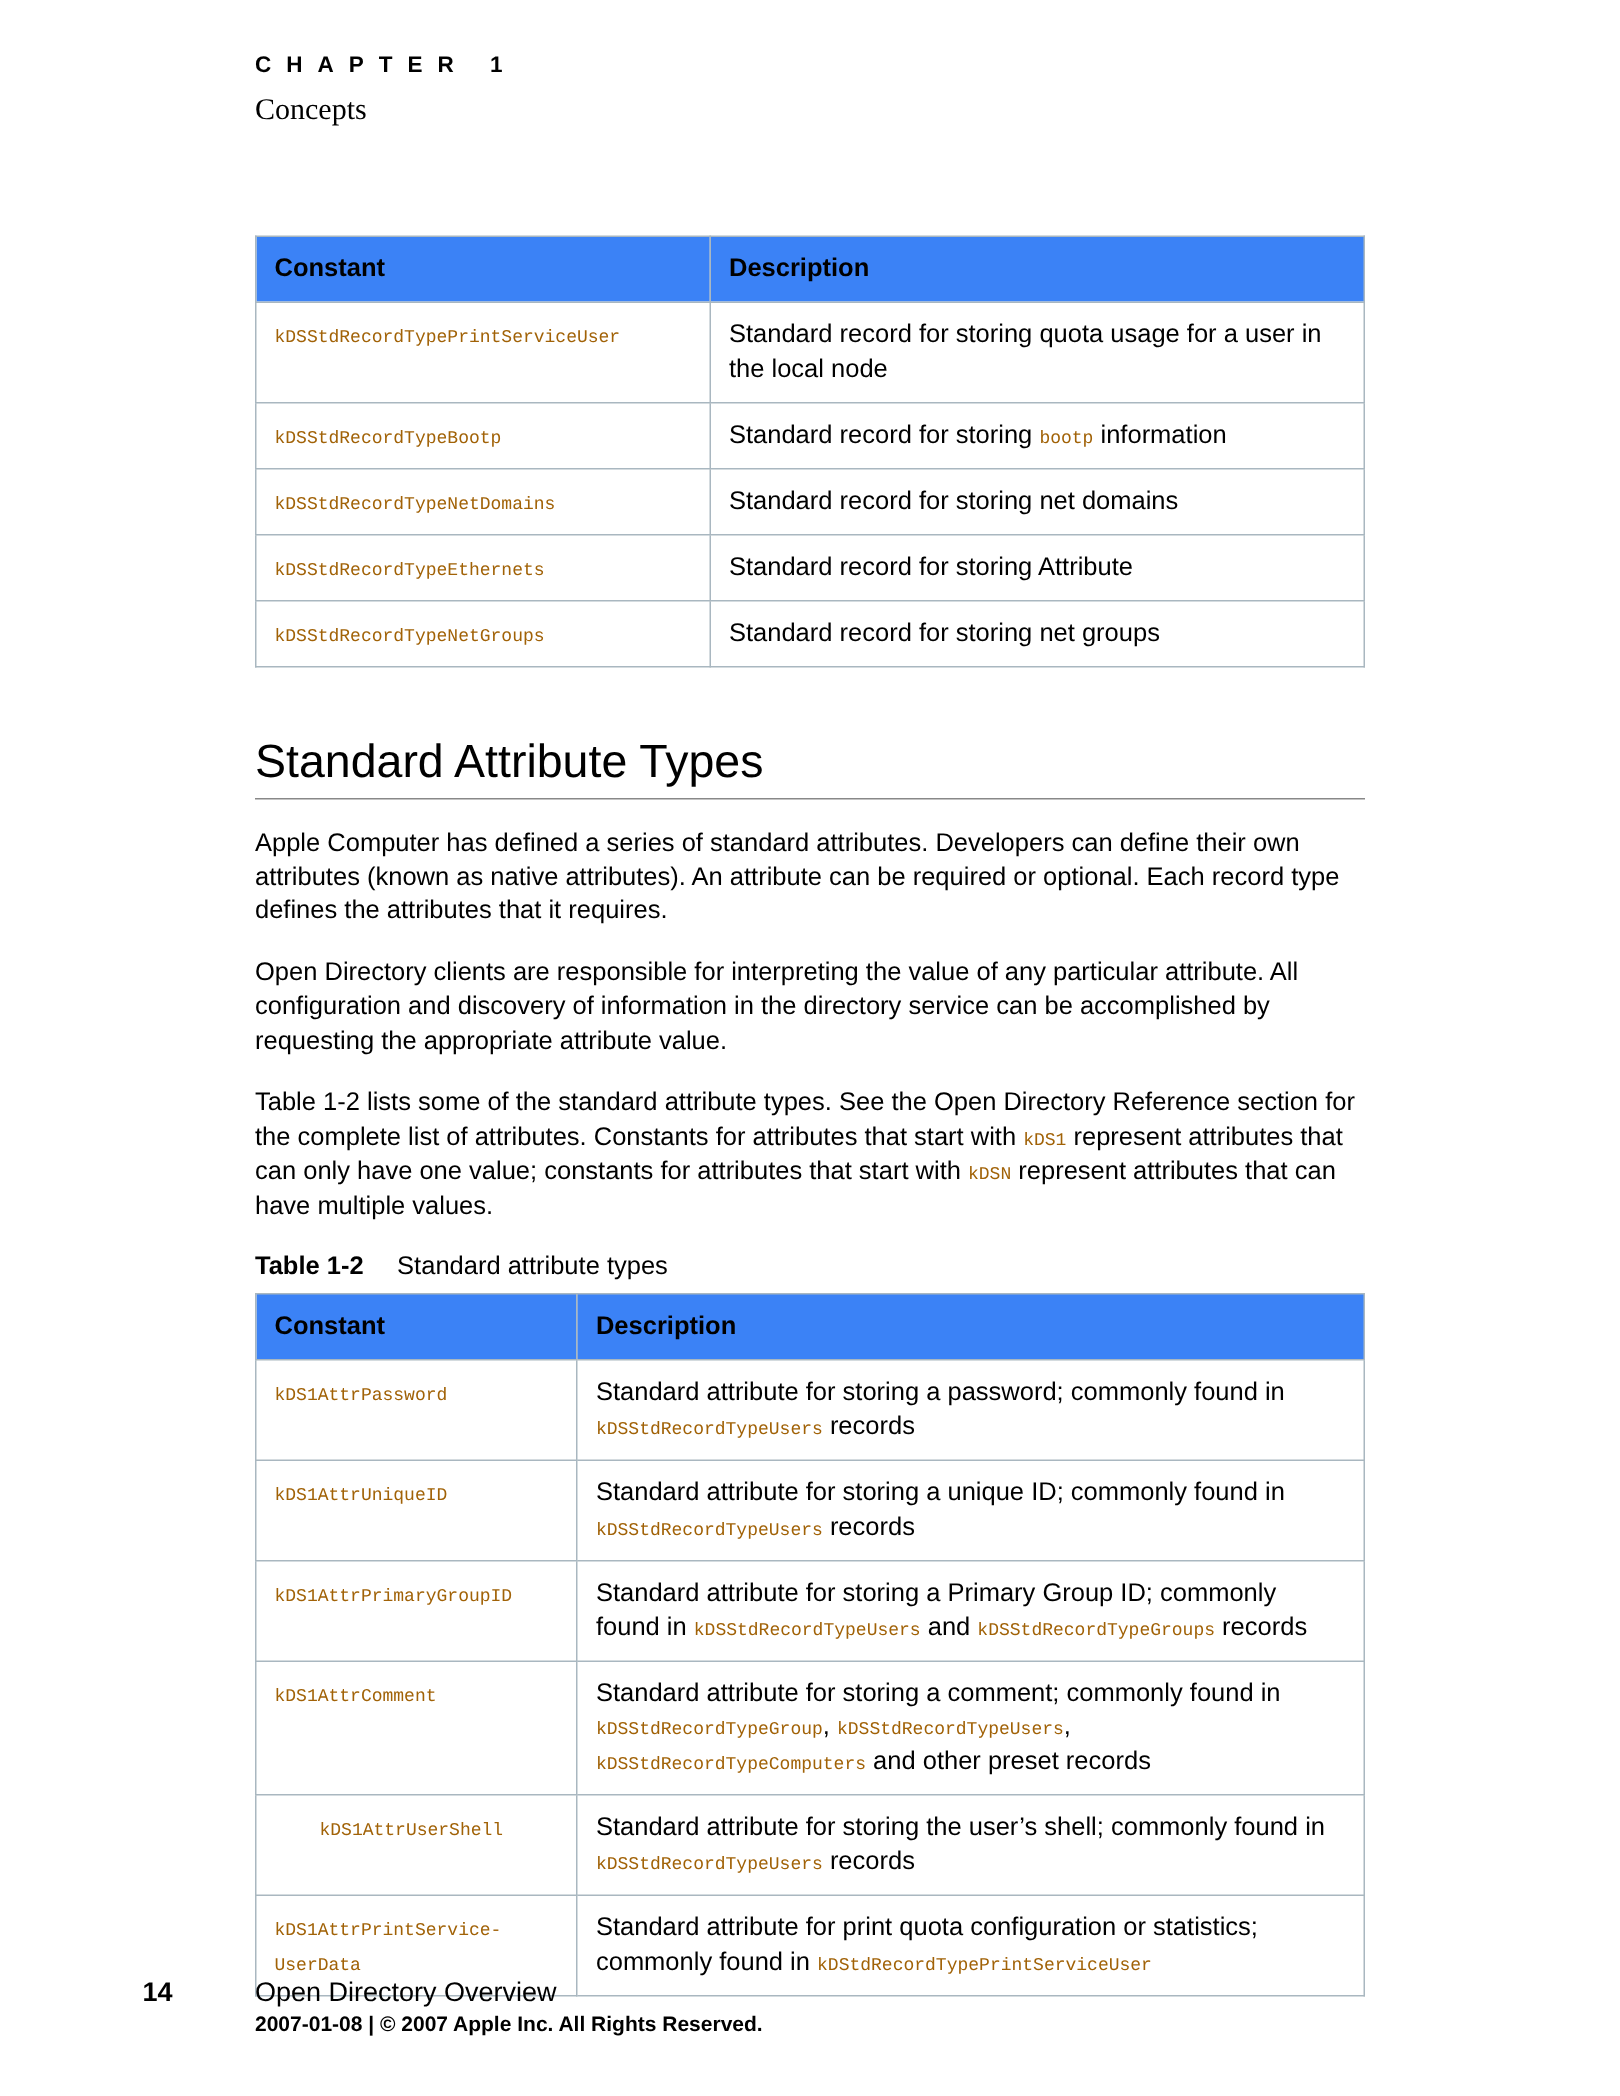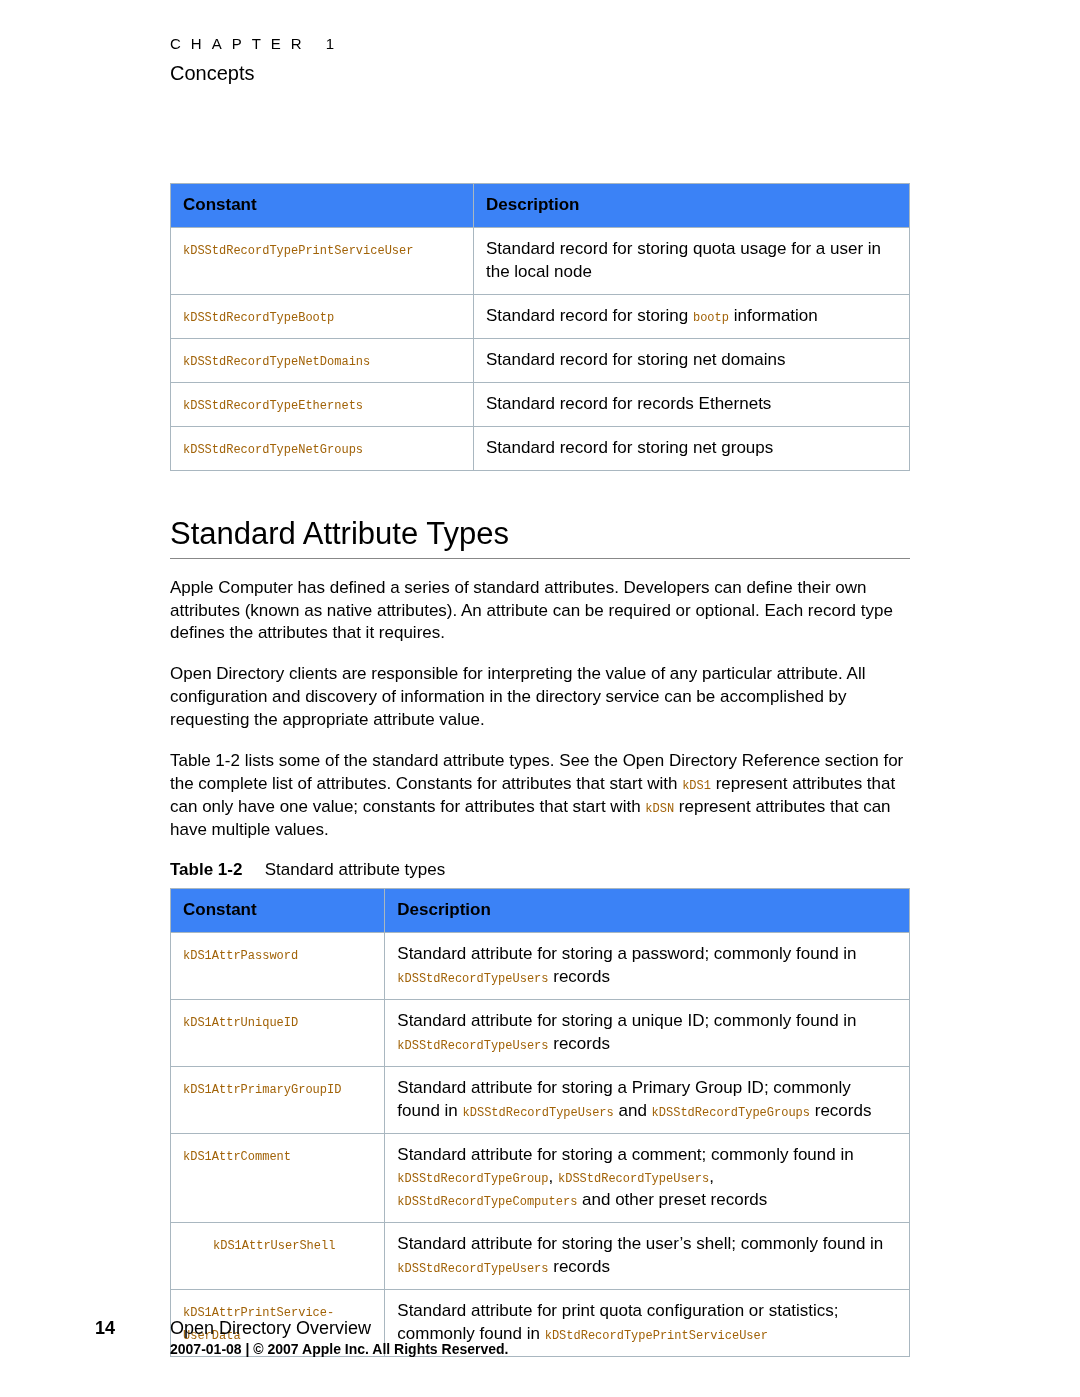--- a/index.html
+++ b/index.html
@@ -20,28 +20,29 @@
     position: relative;
     height: 100%;
   }
   .content {
     margin-left: 170px;
     margin-right: 170px;
   }
 
   .chapter-line {
     font-size: 15px;
-    font-weight: 400;
+    font-weight: 700;
     letter-spacing: 10px;
     margin-bottom: 10px;
   }
   .subtitle {
     font-size: 20px;
     font-weight: 400;
-    margin-bottom: 98px;
+    margin-bottom: 72px;
+    font-family: Liberation Serif, serif;
   }
 
   table.data {
     border-collapse: collapse;
     width: 100%;
     font-size: 17px;
     line-height: 1.35;
   }
   table.data th {
     text-align: left;
@@ -140,21 +141,21 @@
           <tr>
             <td><span class="mono" style="white-space: pre-line; margin-top: 31px;">kDSStdRecordTypeBootp</span></td>
             <td><span>Standard record for storing </span><span class="mono">bootp</span><span> information</span></td>
           </tr>
           <tr>
             <td><span class="mono" style="white-space: pre-line;">kDSStdRecordTypeNetDomains</span></td>
             <td><span>Standard record for storing net domains</span></td>
           </tr>
           <tr>
             <td><span class="mono" style="white-space: pre-line;">kDSStdRecordTypeEthernets</span></td>
-            <td><span>Standard record for records Ethernets</span></td>
+            <td><span>Standard record for storing Attribute</span></td>
           </tr>
           <tr>
             <td><span class="mono" style="white-space: pre-line;">kDSStdRecordTypeNetGroups</span></td>
             <td><span>Standard record for storing net groups</span></td>
           </tr>
         </tbody>
     </table>
 
     <h2 class="section">Standard Attribute Types</h2>
 

